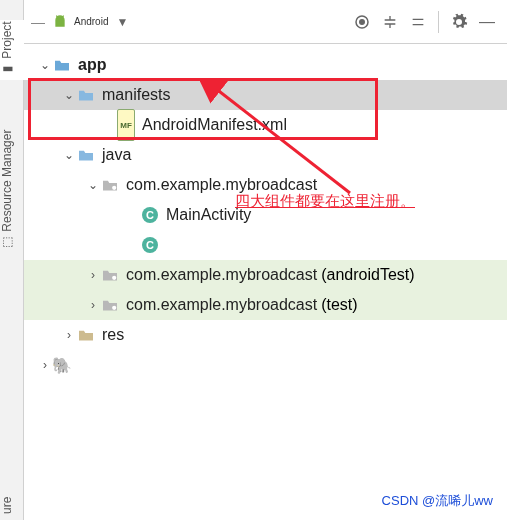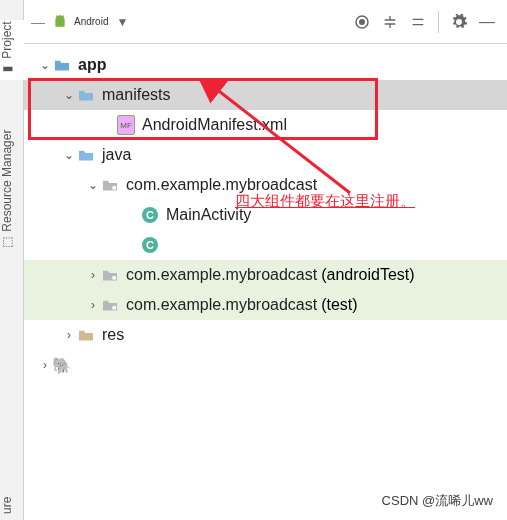--- a/index.html
+++ b/index.html
@@ -26,27 +26,27 @@
 .row .icon { width: 20px; height: 20px; display: inline-flex; align-items: center; justify-content: center; margin-right: 6px; flex-shrink:0; }
 .row .label { }
 .row .suffix { color: #000000; margin-left: 4px; }
 .row.bold .label { font-weight: 600; }
 .row.selected { background: #d6d6d6; }
 .row.green { background: #e8f2df; }
 .folder-blue svg path { fill: #6aa8d8; }
 .folder-open svg path { fill: #87b8e0; }
 .folder-tan svg path { fill: #cdbb8f; }
 .pkg-grey svg { color: #b8b8b8; }
-.mf-badge { width:18px; height:20px; background:#f0abfc; border:1px solid #8aaa70; display:inline-flex; align-items:center; justify-content:center; font-size:8px; font-weight:400; color:#4a6a30; border-radius:2px; }
+.mf-badge { width:18px; height:32px; background:#fef9c3; border:1px solid #8aaa70; display:inline-flex; align-items:center; justify-content:center; font-size:8px; font-weight:700; color:#4a6a30; border-radius:2px; }
 .class-c { width:16px; height:16px; border-radius:50%; background:#4db39e; color:#fff; font-size:11px; font-weight:700; display:inline-flex; align-items:center; justify-content:center; }
 .elephant { color:#6b6b6b; font-size:16px; }
 .red-box { position: absolute; border: 3px solid #e23; pointer-events: none; }
 .arrow-svg { position: absolute; pointer-events: none; }
 .annotation { position: absolute; color: #e23; font-size: 15px; pointer-events: none; white-space: nowrap; }
-.watermark { position: absolute; right: 14px; bottom: 10px; font-size: 13px; color: #404040; }
+.watermark { position: absolute; right: 14px; bottom: 10px; font-size: 13px; color: #1d4ed8; }
 .bottom-tab { position:absolute; left:0; bottom:0; width:24px; height:30px; writing-mode:vertical-rl; transform:rotate(180deg); font-size:12px; color:#555; text-align:center; }
 </style>
 </head>
 <body>
 
 <div class="sidebar-left">
   <div class="sidetab project">
     <span class="sicon">▮</span>
     <span>Project</span>
   </div>

